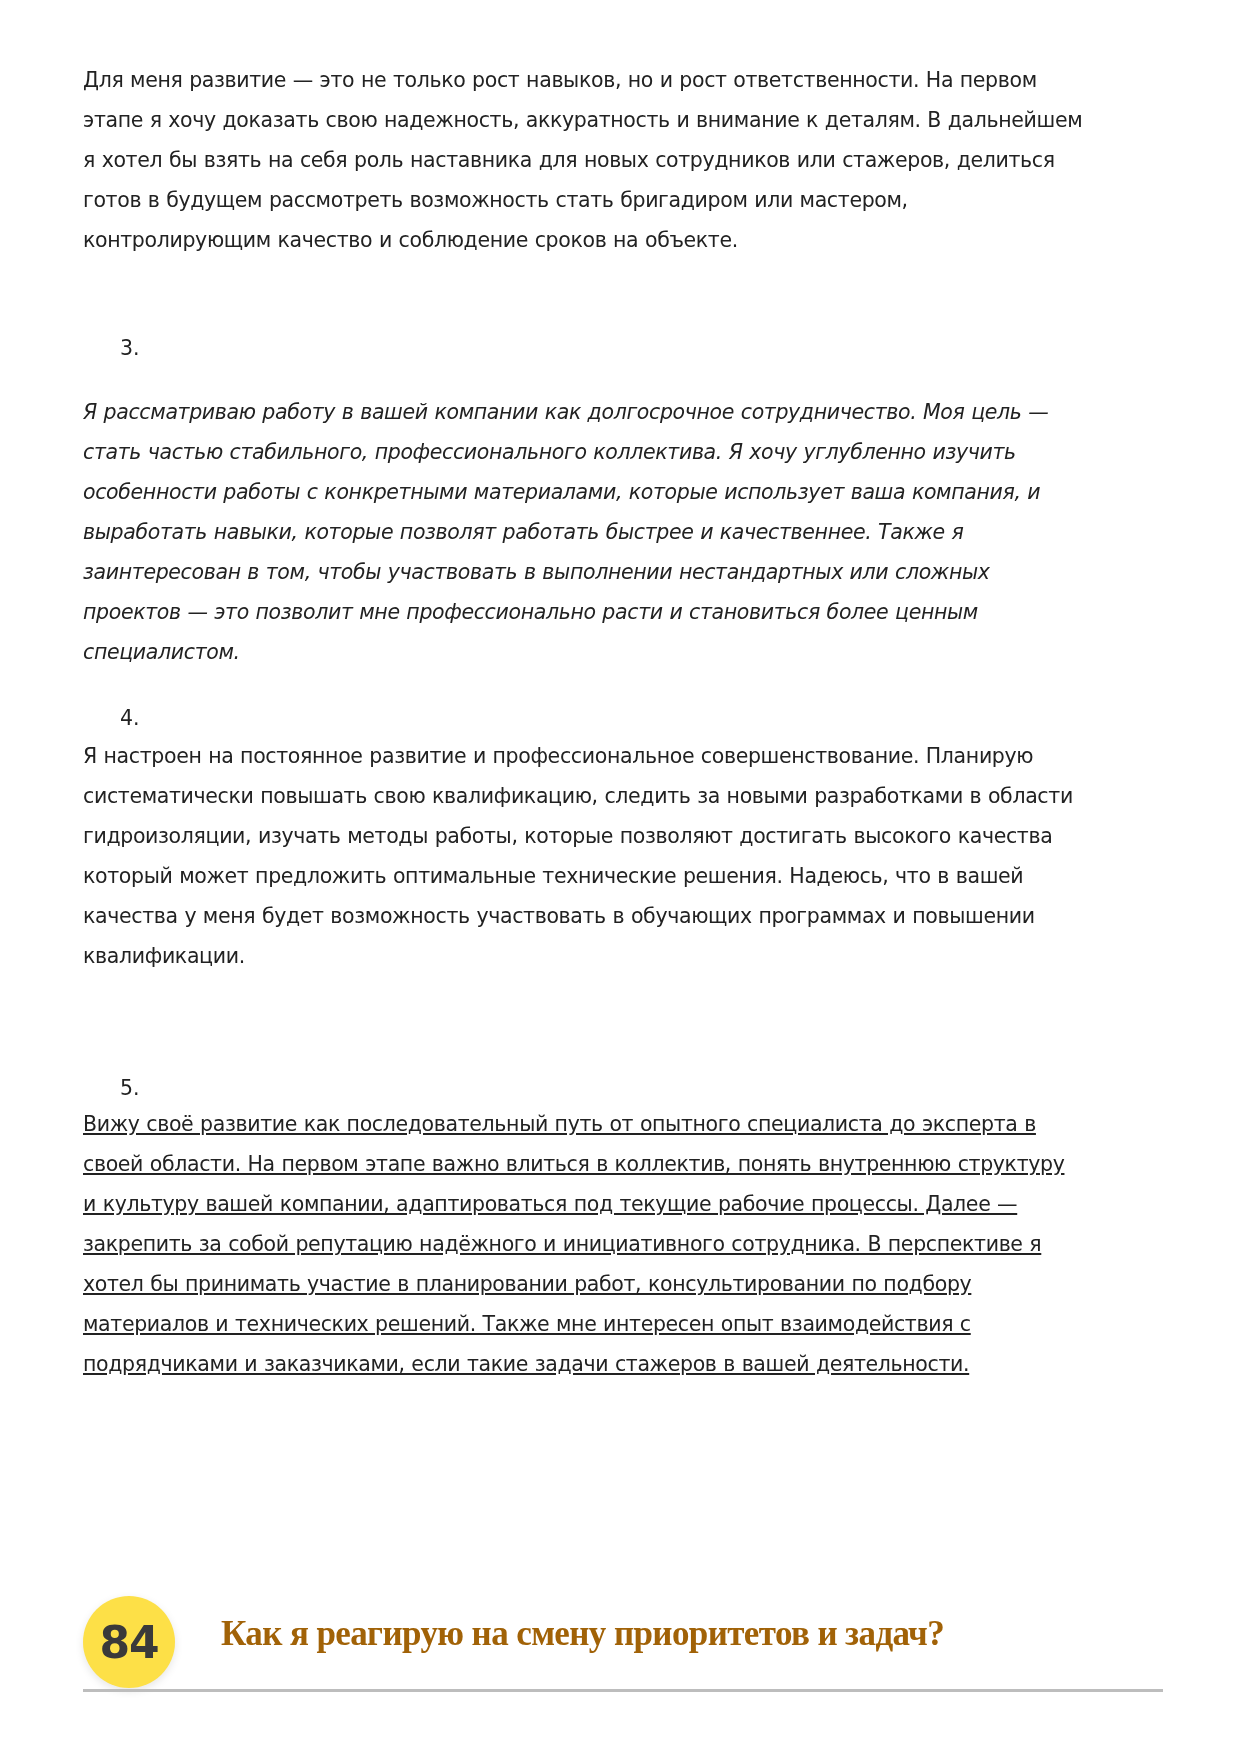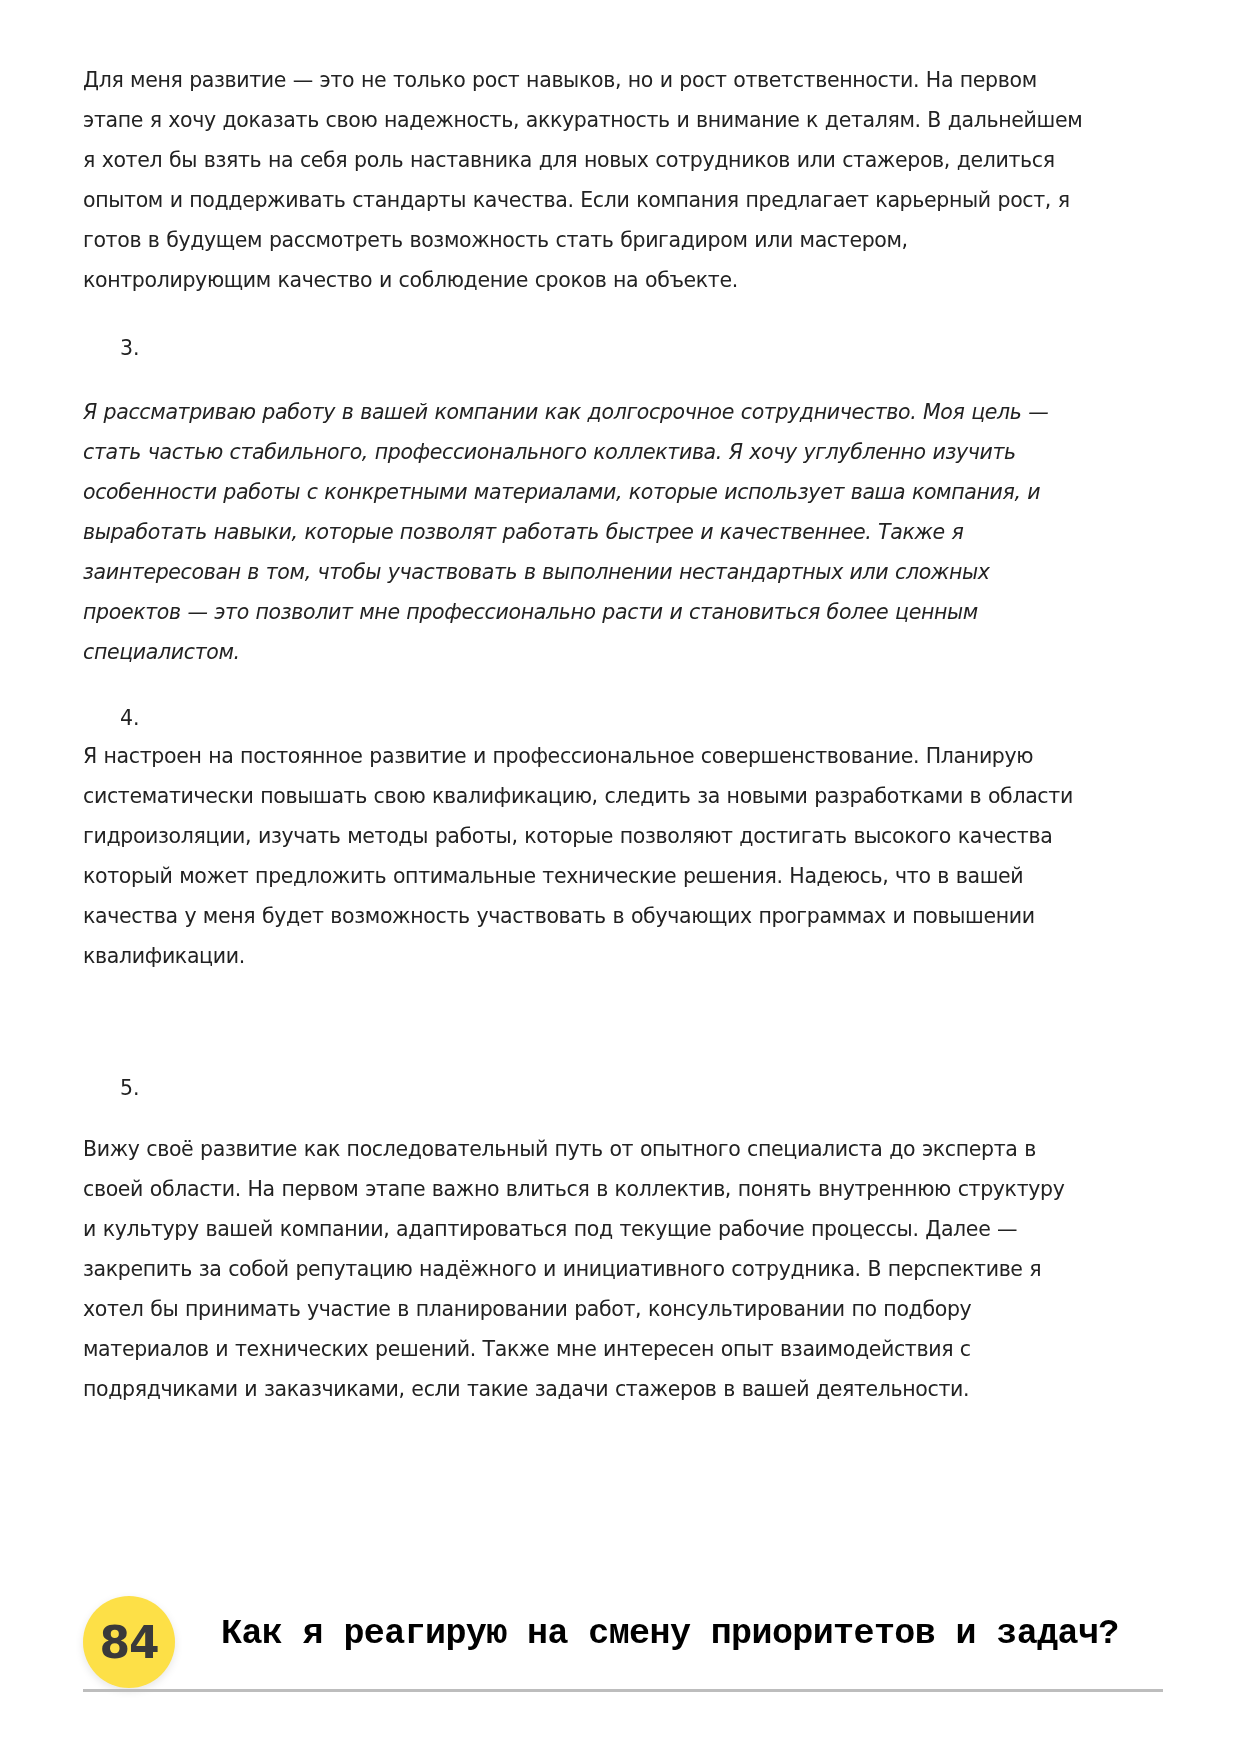--- a/index.html
+++ b/index.html
@@ -37,21 +37,21 @@
     line-height: 40px;
     margin: 0;
     padding-left: 37px;
   }
   .block-1 { position: absolute; top: 0; }
   .num-3 { position: absolute; top: 268px; }
   .block-3 { position: absolute; top: 332px; font-style: italic; }
   .num-4 { position: absolute; top: 638px; }
   .block-4 { position: absolute; top: 676px; }
   .num-5 { position: absolute; top: 1008px; }
-  .block-5 { position: absolute; top: 1069px; }
+  .block-5 { position: absolute; top: 1044px; text-decoration: underline; }
 
   .heading-row {
     position: absolute;
     left: 83px;
     top: 1596px;
     width: 1080px;
     height: 100px;
   }
   .badge {
     position: absolute;
@@ -68,24 +68,24 @@
     font-family: "DejaVu Sans", sans-serif;
     font-weight: bold;
     font-size: 44px;
     color: #3a3a3a;
     letter-spacing: -1px;
   }
   .heading-title {
     position: absolute;
     left: 138px;
     top: 18px;
-    font-family: Liberation Mono, monospace;
+    font-family: Liberation Serif, serif;
     font-weight: bold;
     font-size: 35px;
-    color: #000000;
+    color: #a16207;
     letter-spacing: -0.6px;
     white-space: nowrap;
     margin: 0;
   }
   .rule {
     position: absolute;
     left: 83px;
     top: 1689px;
     width: 1080px;
     height: 3px;
@@ -94,21 +94,20 @@
 </style>
 </head>
 <body>
 
 <div class="page">
 
   <div class="para block-1">
     <span class="para-line">Для меня развитие — это не только рост навыков, но и рост ответственности. На первом</span>
     <span class="para-line">этапе я хочу доказать свою надежность, аккуратность и внимание к деталям. В дальнейшем</span>
     <span class="para-line">я хотел бы взять на себя роль наставника для новых сотрудников или стажеров, делиться</span>
-    <span class="para-line">опытом и поддерживать стандарты качества. Если компания предлагает карьерный рост, я</span>
     <span class="para-line">готов в будущем рассмотреть возможность стать бригадиром или мастером,</span>
     <span class="para-line">контролирующим качество и соблюдение сроков на объекте.</span>
   </div>
 
   <p class="num num-3">3.</p>
 
   <div class="para block-3">
     <span class="para-line">Я рассматриваю работу в вашей компании как долгосрочное сотрудничество. Моя цель —</span>
     <span class="para-line">стать частью стабильного, профессионального коллектива. Я хочу углубленно изучить</span>
     <span class="para-line">особенности работы с конкретными материалами, которые использует ваша компания, и</span>

